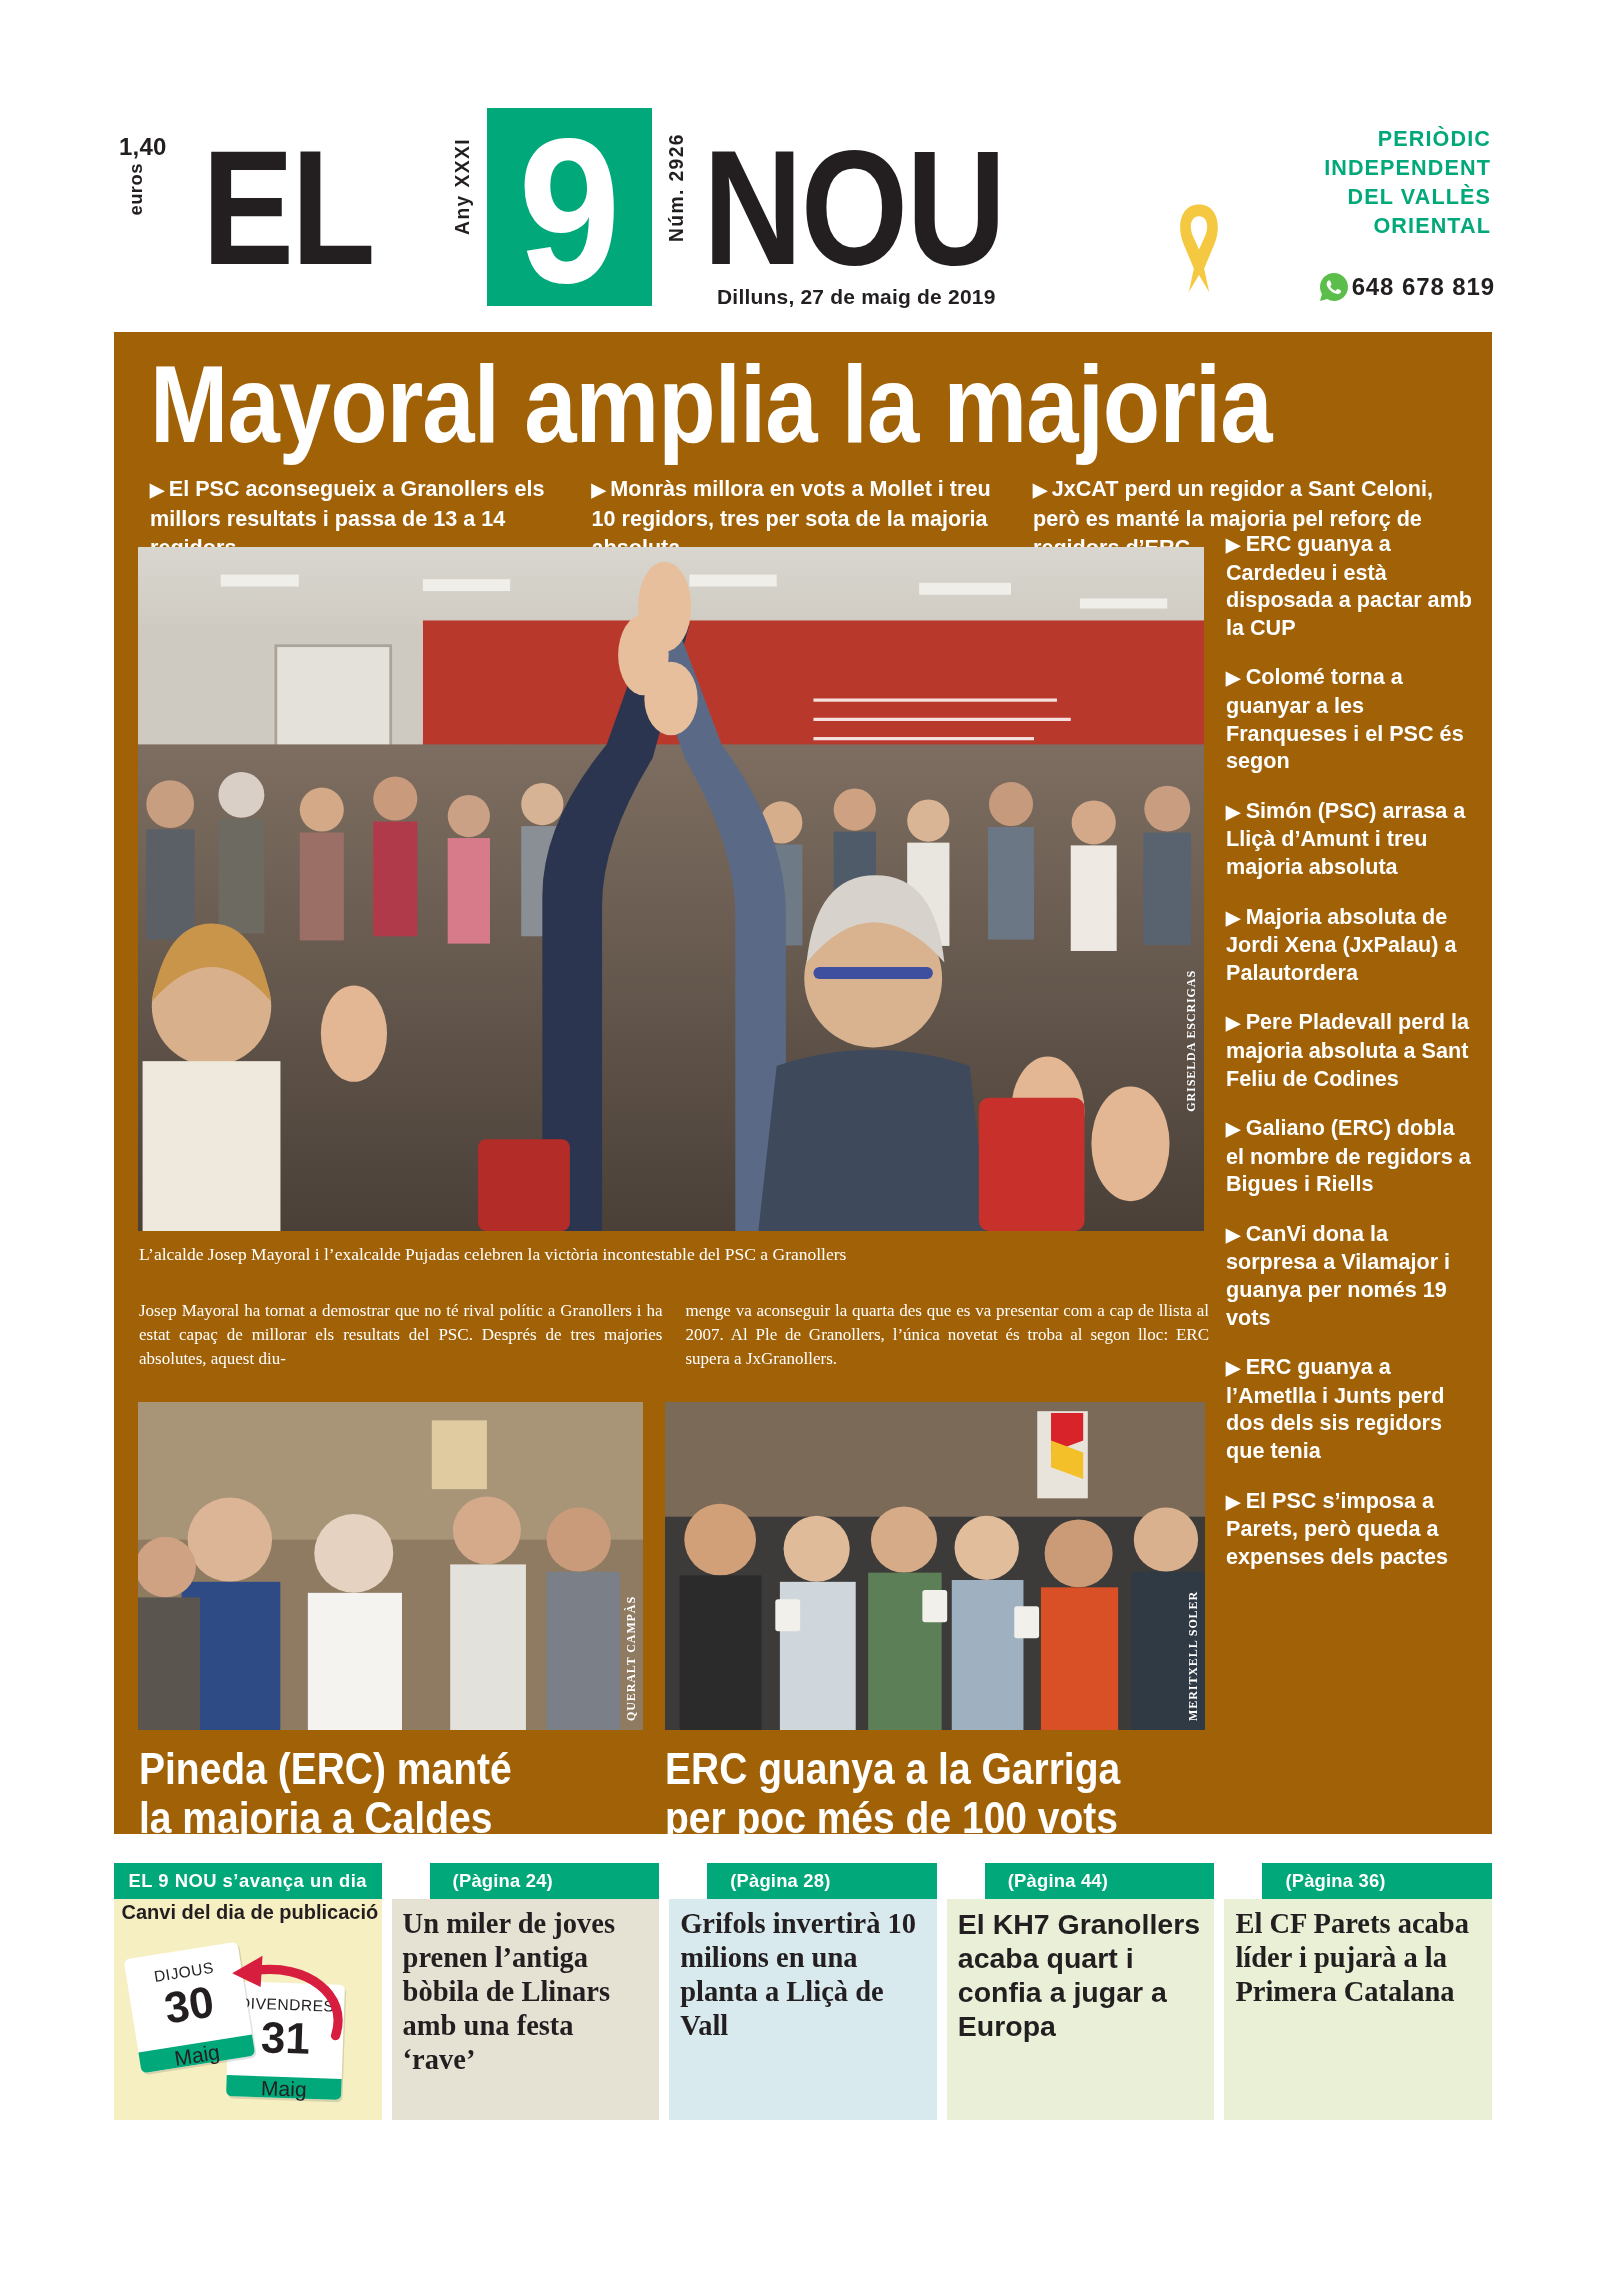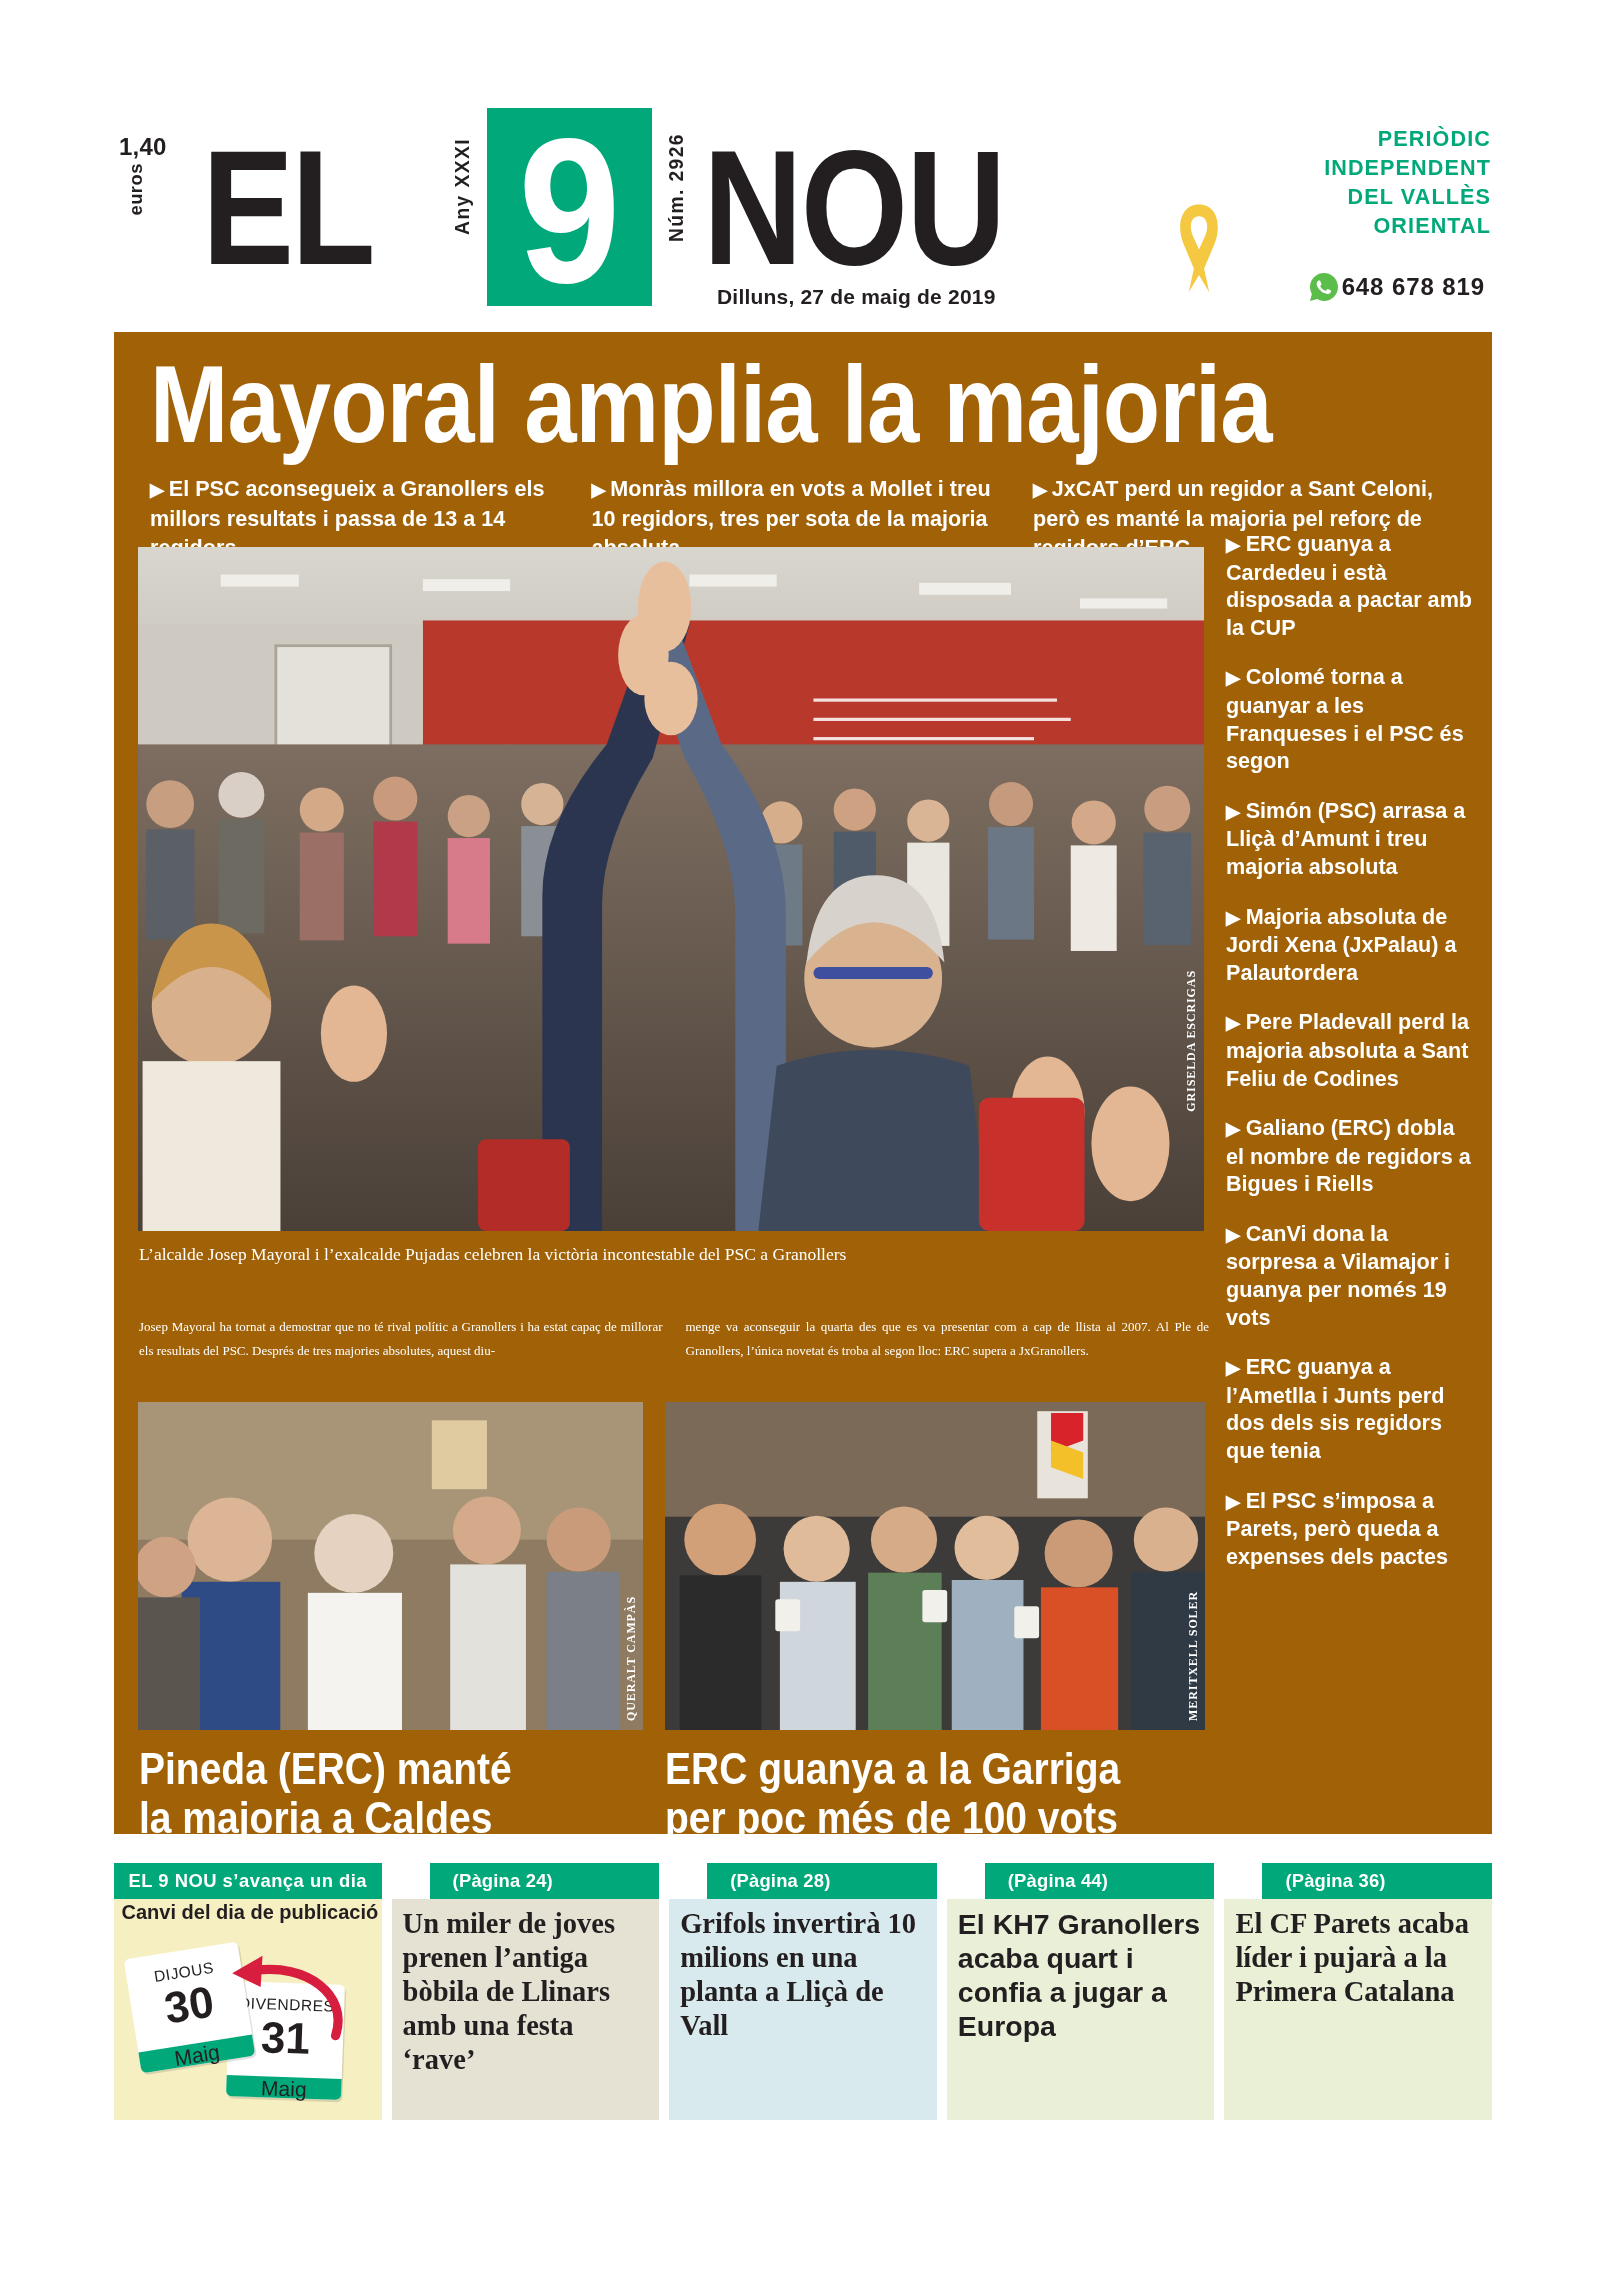--- a/index.html
+++ b/index.html
@@ -25,21 +25,21 @@
   .nine{position:absolute;left:0;top:-9.2px;width:165px;text-align:center;font-size:184px;line-height:198px;
         font-weight:800;color:#ffffff;transform:scaleY(1.12);transform-origin:center top;}
   .num-2926{position:absolute;left:666px;top:133px;font-size:19.3px;font-weight:700;color:#231f20;
             writing-mode:vertical-rl;transform:rotate(180deg);letter-spacing:1.4px;}
   .nou-word{position:absolute;left:703px;top:126px;font-size:138px;line-height:138px;font-weight:800;
             color:#231f20;letter-spacing:-1.8px;transform:scaleY(1.18);transform-origin:left top;}
   .ribbon{position:absolute;left:1167px;top:198px;width:64px;height:99px;}
   .date-line{position:absolute;left:717px;top:285px;font-size:21px;font-weight:700;color:#231f20;letter-spacing:0.2px;}
   .tagline{position:absolute;right:115px;top:124px;text-align:right;color:#00a87a;
            font-size:21.6px;font-weight:800;line-height:29px;letter-spacing:1.1px;}
-  .phone-row{position:absolute;right:121px;top:271px;display:flex;align-items:center;justify-content:space-between;gap:2px;}
+  .phone-row{position:absolute;right:111px;top:271px;display:flex;align-items:center;justify-content:space-between;gap:2px;}
   .phone-num{font-size:24px;font-weight:800;color:#231f20;letter-spacing:0.9px;}
 
   
   .greenpanel{position:absolute;left:114px;top:332px;width:1378px;height:1502px;background:#a16207;}
 
   .mainhead{position:absolute;left:36px;top:18.4px;width:1314px;color:#fff;
             font-size:94px;line-height:94px;font-weight:800;letter-spacing:-0.9px;
             transform:scaleY(1.16);transform-origin:left top;white-space:nowrap;}
 
   .subheads{position:absolute;left:36px;top:142px;width:1314px;display:flex;gap:28.5px;}
@@ -48,21 +48,21 @@
 
   
   .mainphoto{position:absolute;left:24px;top:215px;width:1066px;height:684px;overflow:hidden;background:#7b6a5c;}
   .credit-v{position:absolute;writing-mode:vertical-rl;transform:rotate(180deg);
             color:#fff;font-family:"Liberation Serif",serif;font-weight:700;font-size:12px;letter-spacing:0.9px;}
 
   .caption{position:absolute;left:25px;top:912px;width:1066px;color:#fff;
            font-family:"Liberation Serif",serif;font-weight:400;font-size:17.5px;}
 
   .bodycols{position:absolute;left:25px;top:967px;width:1070px;display:flex;gap:23px;}
-  .bodycol{width:524px;color:#fff;font-family:"Liberation Serif",serif;font-size:13px;line-height:24px;text-align:justify;margin-top:16px;}
+  .bodycol{width:524px;color:#fff;font-family:"Liberation Serif",serif;font-size:17px;line-height:24px;text-align:justify;}
 
   
   .sec-left{position:absolute;left:24px;top:1070px;width:505px;height:328px;overflow:hidden;background:#6b5c4e;}
   .sec-right{position:absolute;left:551px;top:1070px;width:540px;height:328px;overflow:hidden;background:#4a4038;}
   .sec-head{position:absolute;color:#fff;font-size:39px;line-height:44px;font-weight:800;
             transform:scaleY(1.12);transform-origin:left top;}
 
   
   .sidebar{position:absolute;left:1112px;top:198px;width:248px;}
   .side-item{color:#fff;font-size:21.6px;line-height:27.6px;font-weight:700;margin-bottom:22px;}

